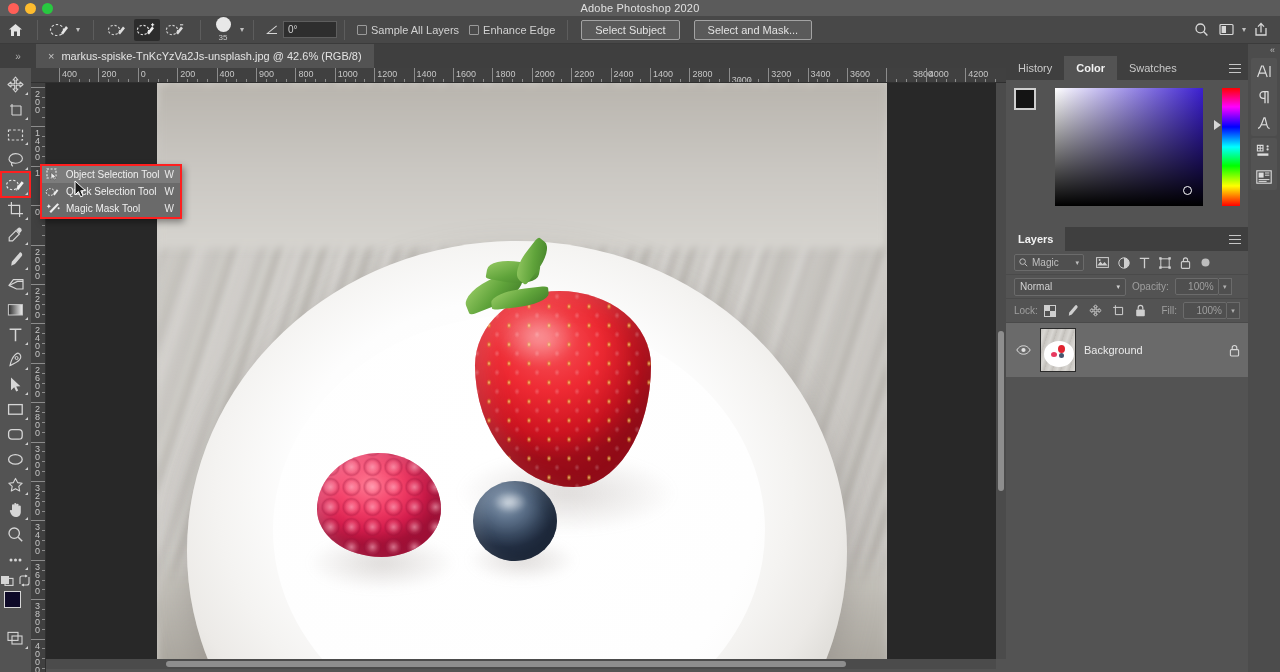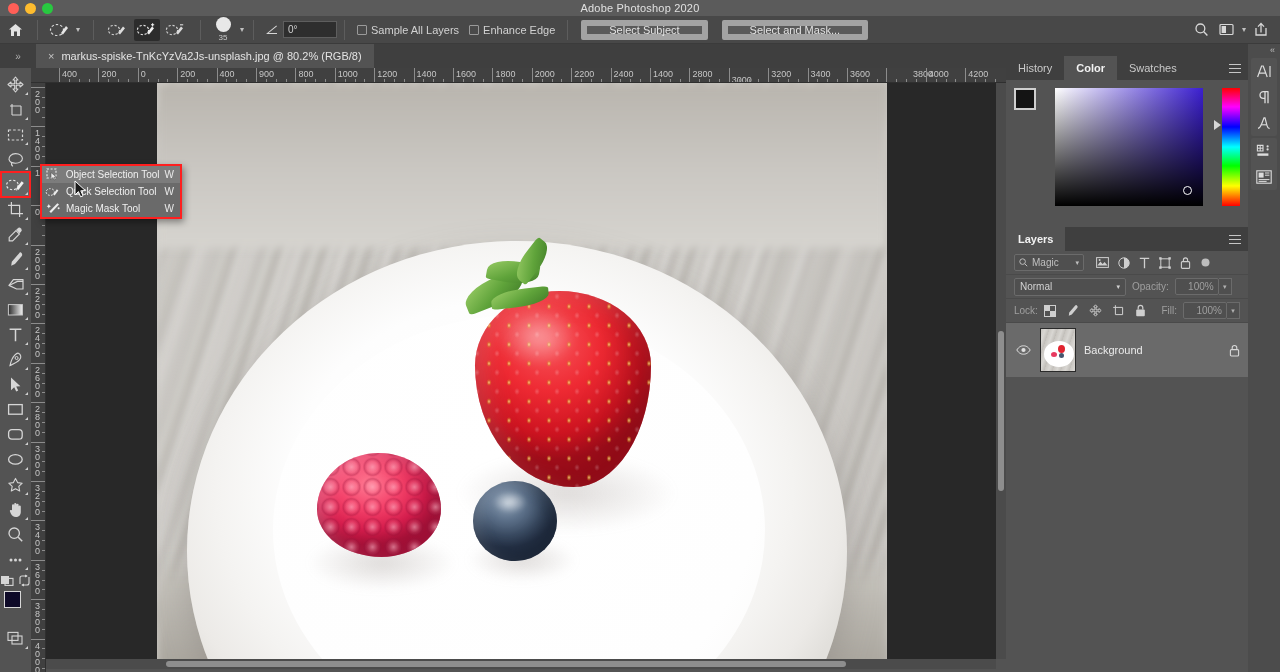--- a/index.html
+++ b/index.html
@@ -39,21 +39,21 @@
   .brushdisc { width: 15px; height: 15px; border-radius: 50%; background: #e8e8e8; }
   .brushnum { font-size: 8px; color: #c8c8c8; line-height: 9px; margin-top: 1px; }
   .anglefield {
     width: 54px; height: 17px; background: #2e2e2e; border: 1px solid #5e5e5e;
     display: flex; align-items: center; padding-left: 4px; font-size: 10px; color: #d0d0d0;
   }
   .cbrow { display: flex; align-items: center; gap: 4px; padding: 0 5px; }
   .cbox { width: 10px; height: 10px; border: 1px solid #9a9a9a; background: #4a4a4a; border-radius: 1px; }
   .cblabel { font-size: 11px; color: #d2d2d2; white-space: nowrap; }
   .btn {
-    height: 20px; padding: 0 22px; background: #5a5a5a; border: 6px solid #a3a3a3;
+    height: 20px; padding: 0 13px; background: #5a5a5a; border: 1px solid #a3a3a3;
     border-radius: 2px; display: flex; align-items: center; font-size: 11px; color: #e2e2e2;
   }
   .ob-right { margin-left: auto; display: flex; align-items: center; gap: 2px; padding-right: 8px; }
 
   
   .tabstrip {
     position: absolute; left: 0; top: 44px; width: 1280px; height: 24px;
     background: #3f3f3f; display: flex; align-items: stretch;
   }
   .tabstrip .leftarrows { width: 36px; display: flex; align-items: center; justify-content: center; font-size: 10px; color: #aeaeae; }
@@ -376,21 +376,21 @@
             <path d="M7 10.5 V1.6 M4 4.6 L7 1.4 L10 4.6" fill="none" stroke="#d8d8d8" stroke-width="1.3"></path>
           </svg>
       </span>
     </div>
   </div>
 
   <div class="tabstrip">
     <div class="leftarrows">»</div>
     <div class="doctab">
       <span class="x">×</span>
-      <span>markus-spiske-TnKcYzVa2Js-unsplash.jpg @ 80.2% (RGB/8)</span>
+      <span>markus-spiske-TnKcYzVa2Js-unsplash.jpg @ 42.6% (RGB/8)</span>
     </div>
     <div class="rightarrows">«</div>
   </div>
 
   <div class="toolbar">
     <div class="tool">
       <svg width="17" height="17" viewBox="0 0 17 17">
           <path d="M8.5 1 L11 4 H9.3 V7.7 H13 V6 L16 8.5 L13 11 V9.3 H9.3 V13 H11 L8.5 16 L6 13 H7.7 V9.3 H4 V11 L1 8.5 L4 6 V7.7 H7.7 V4 H6 Z" fill="none" stroke="#d6d6d6" stroke-width="1.1" stroke-linejoin="round"></path>
         </svg>
       <i class="corner"></i>

